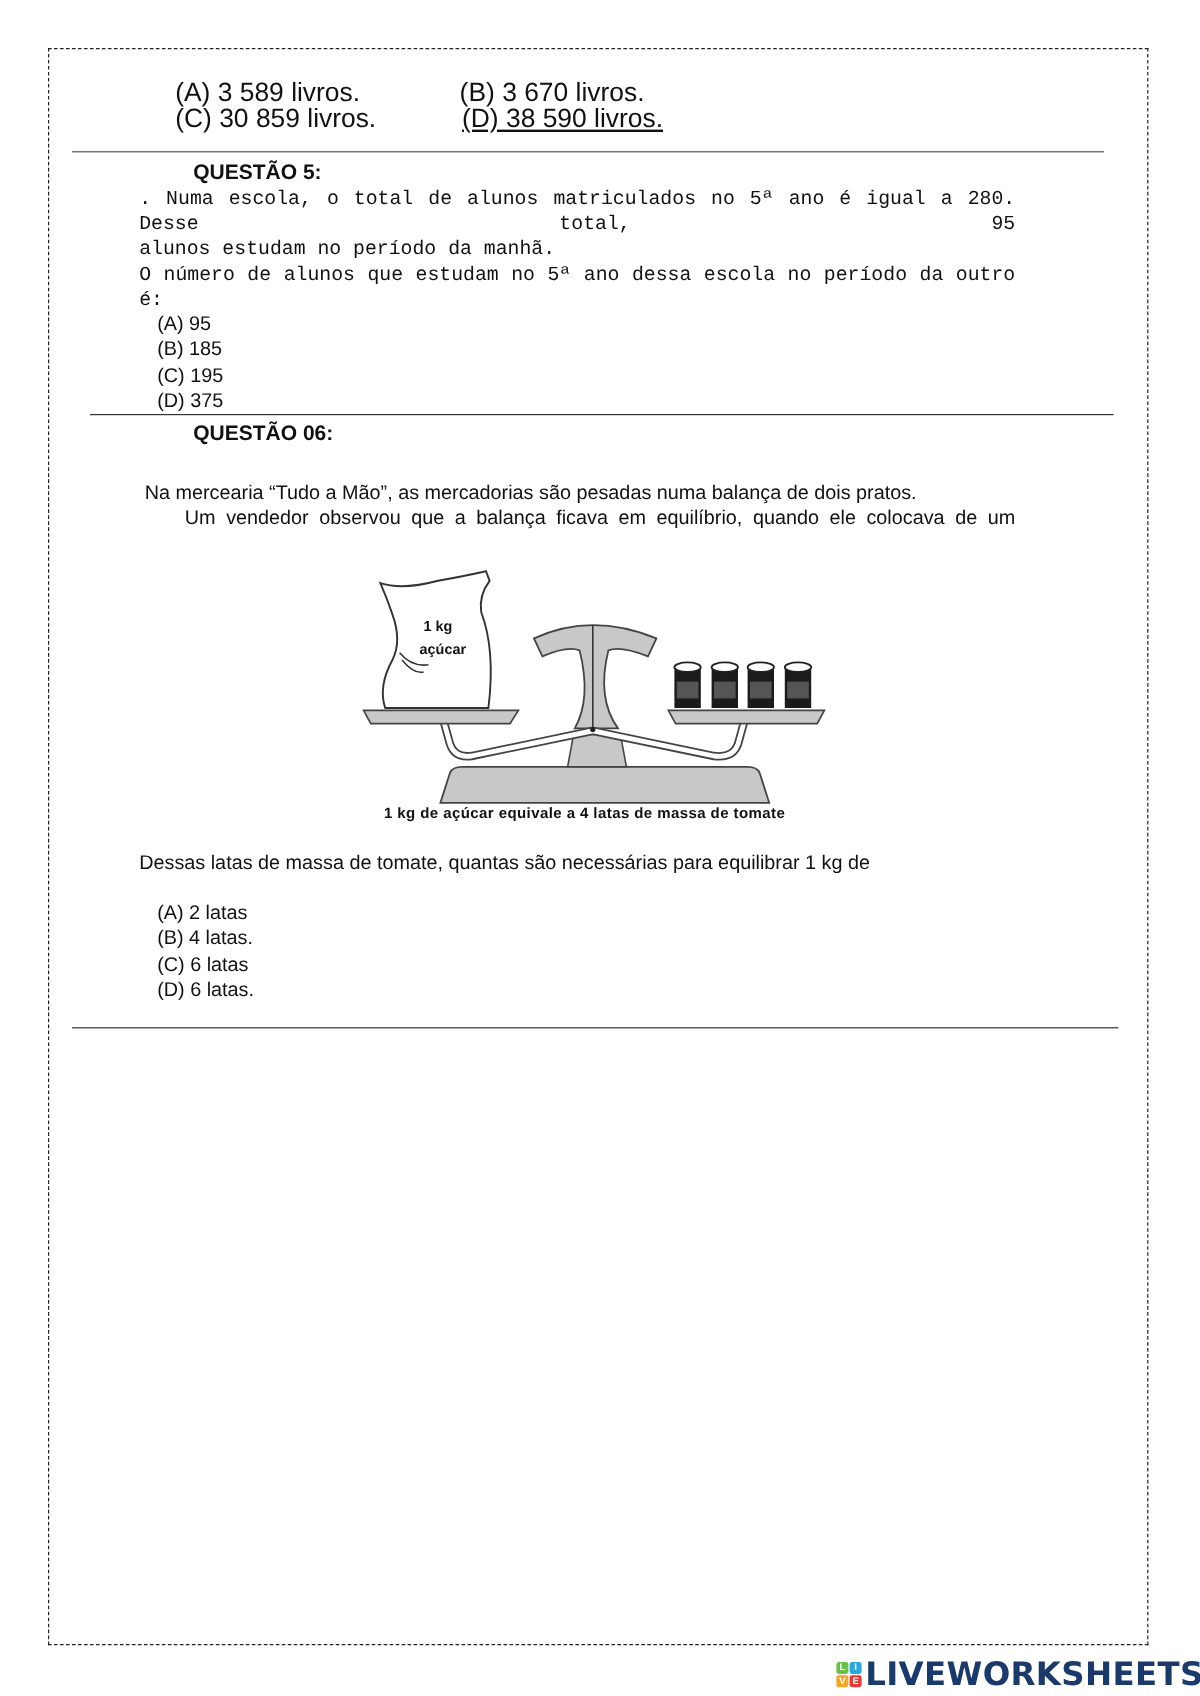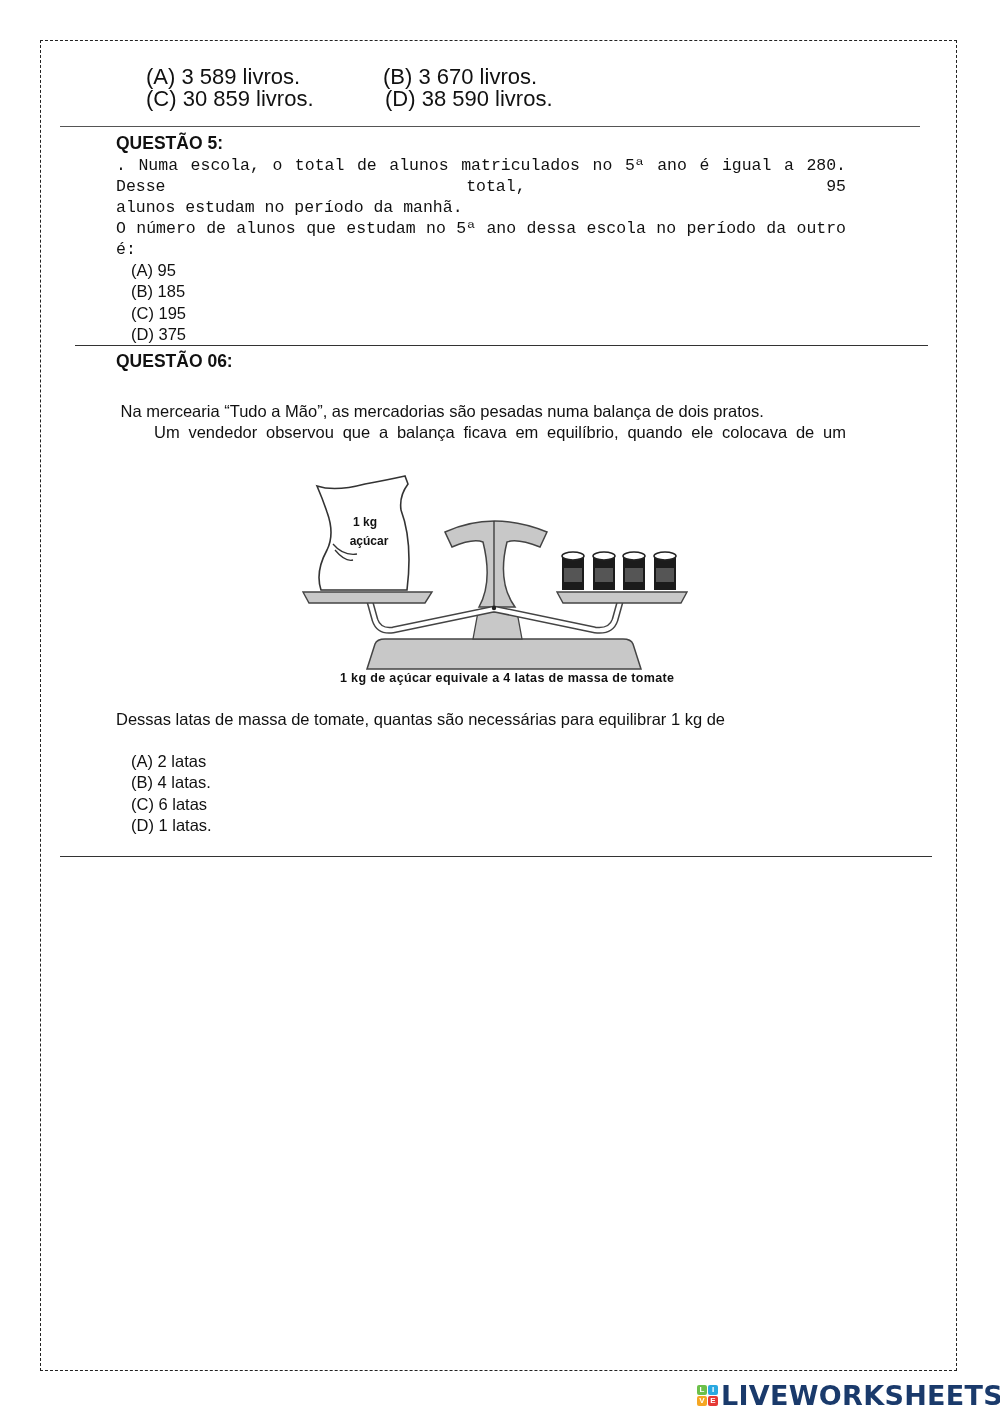--- a/index.html
+++ b/index.html
@@ -2,41 +2,41 @@
 <html><head>
 <meta charset="utf-8">
 <style>
   html, body { margin:0; padding:0; background:#ffffff; }
   body { width:1000px; height:1413px; position:relative; overflow:hidden;
          font-family:"Liberation Sans", sans-serif; color:#111; }
   .page-border { position:absolute; left:40px; top:40px; width:917px; height:1331px;
                  border:1.5px dashed #222; box-sizing:border-box; }
   .abs { position:absolute; white-space:nowrap; }
   .txt { font-size:22px; line-height:21px;text-align:center; }
-  .heading { font-weight:bold; font-size:17.5px; }
+  .heading { font-weight:bold; font-size:17.5px;margin-left:45px; }
   .rule { position:absolute; height:0; border-top:1.5px solid #333; }
   .para { position:absolute; left:116px; width:730px; font-size:16.5px; line-height:21px;
           text-align:justify; text-align-last:left; }
   .opts div { font-size:16.5px; line-height:21.3px; }
   .caption { position:absolute; left:320px; top:671px; font-size:12.5px; font-weight:bold;
-             letter-spacing:0.35px; white-space:nowrap;margin-left:20px; }
+             letter-spacing:0.35px; white-space:nowrap; }
   .logo { position:absolute; left:697px; top:1380px; display:flex; align-items:center; }
   .logo-grid { display:grid; grid-template-columns:10px 10px; grid-template-rows:10px 10px; gap:1px; margin-right:3px; }
   .logo-grid span { font-size:8px; font-weight:bold; color:#fff; text-align:center; line-height:10px; border-radius:2px; }
   .logo-text { font-size:27px; font-weight:bold; color:#1a3a6b; letter-spacing:0.3px; font-family:"DejaVu Sans", sans-serif; }
 </style>
 </head>
 <body>
 
 <div class="page-border"></div>
 
 <div class="abs txt" style="left:146px;top:66px;">(A) 3 589 livros.</div>
 <div class="abs txt" style="left:383px;top:66px;">(B) 3 670 livros.</div>
 <div class="abs txt" style="left:146px;top:88px;">(C) 30 859 livros.</div>
-<div class="abs txt" style="left:385px;top:88px;">(D) 38 590 livros.</div>
+<div class="abs txt" style="left:385px;top:88px;text-decoration:underline;">(D) 38 590 livros.</div>
 
 <div class="rule" style="left:60px;top:126px;width:860px;border-top-color:#555;"></div>
 
 <div class="abs heading" style="left:116px;top:133px;">QUESTÃO 5:</div>
 <div class="para" style="top:155px;font-family:Liberation Mono, monospace;">
   <div style="text-align:justify;text-align-last:justify;">. Numa escola, o total de alunos matriculados no 5ª ano é igual a 280. Desse total, 95</div>
   <div>alunos estudam no período da manhã.</div>
   <div>O número de alunos que estudam no 5ª ano dessa escola no período da outro é:</div>
 </div>
 <div class="abs opts" style="left:131px;top:240px;margin-top:20px;">
@@ -106,21 +106,21 @@
 </svg>
 <div class="caption">1 kg de açúcar equivale a 4 latas de massa de tomate</div>
 
 <div class="para" style="top:709px;">
   <div>Dessas latas de massa de tomate, quantas são necessárias para equilibrar 1 kg de</div>
 </div>
 <div class="abs opts" style="left:131px;top:751px;">
   <div>(A) 2 latas</div>
   <div>(B) 4 latas.</div>
   <div>(C) 6 latas</div>
-  <div>(D) 1 latas.</div>
+  <div>(D) 6 latas.</div>
 </div>
 
 <div class="rule" style="left:60px;top:856px;width:872px;"></div>
 
 <div class="logo">
   <div class="logo-grid">
     <span style="background:#6cc04a;">L</span>
     <span style="background:#29a8e0;">I</span>
     <span style="background:#f5a623;">V</span>
     <span style="background:#e53935;">E</span>

